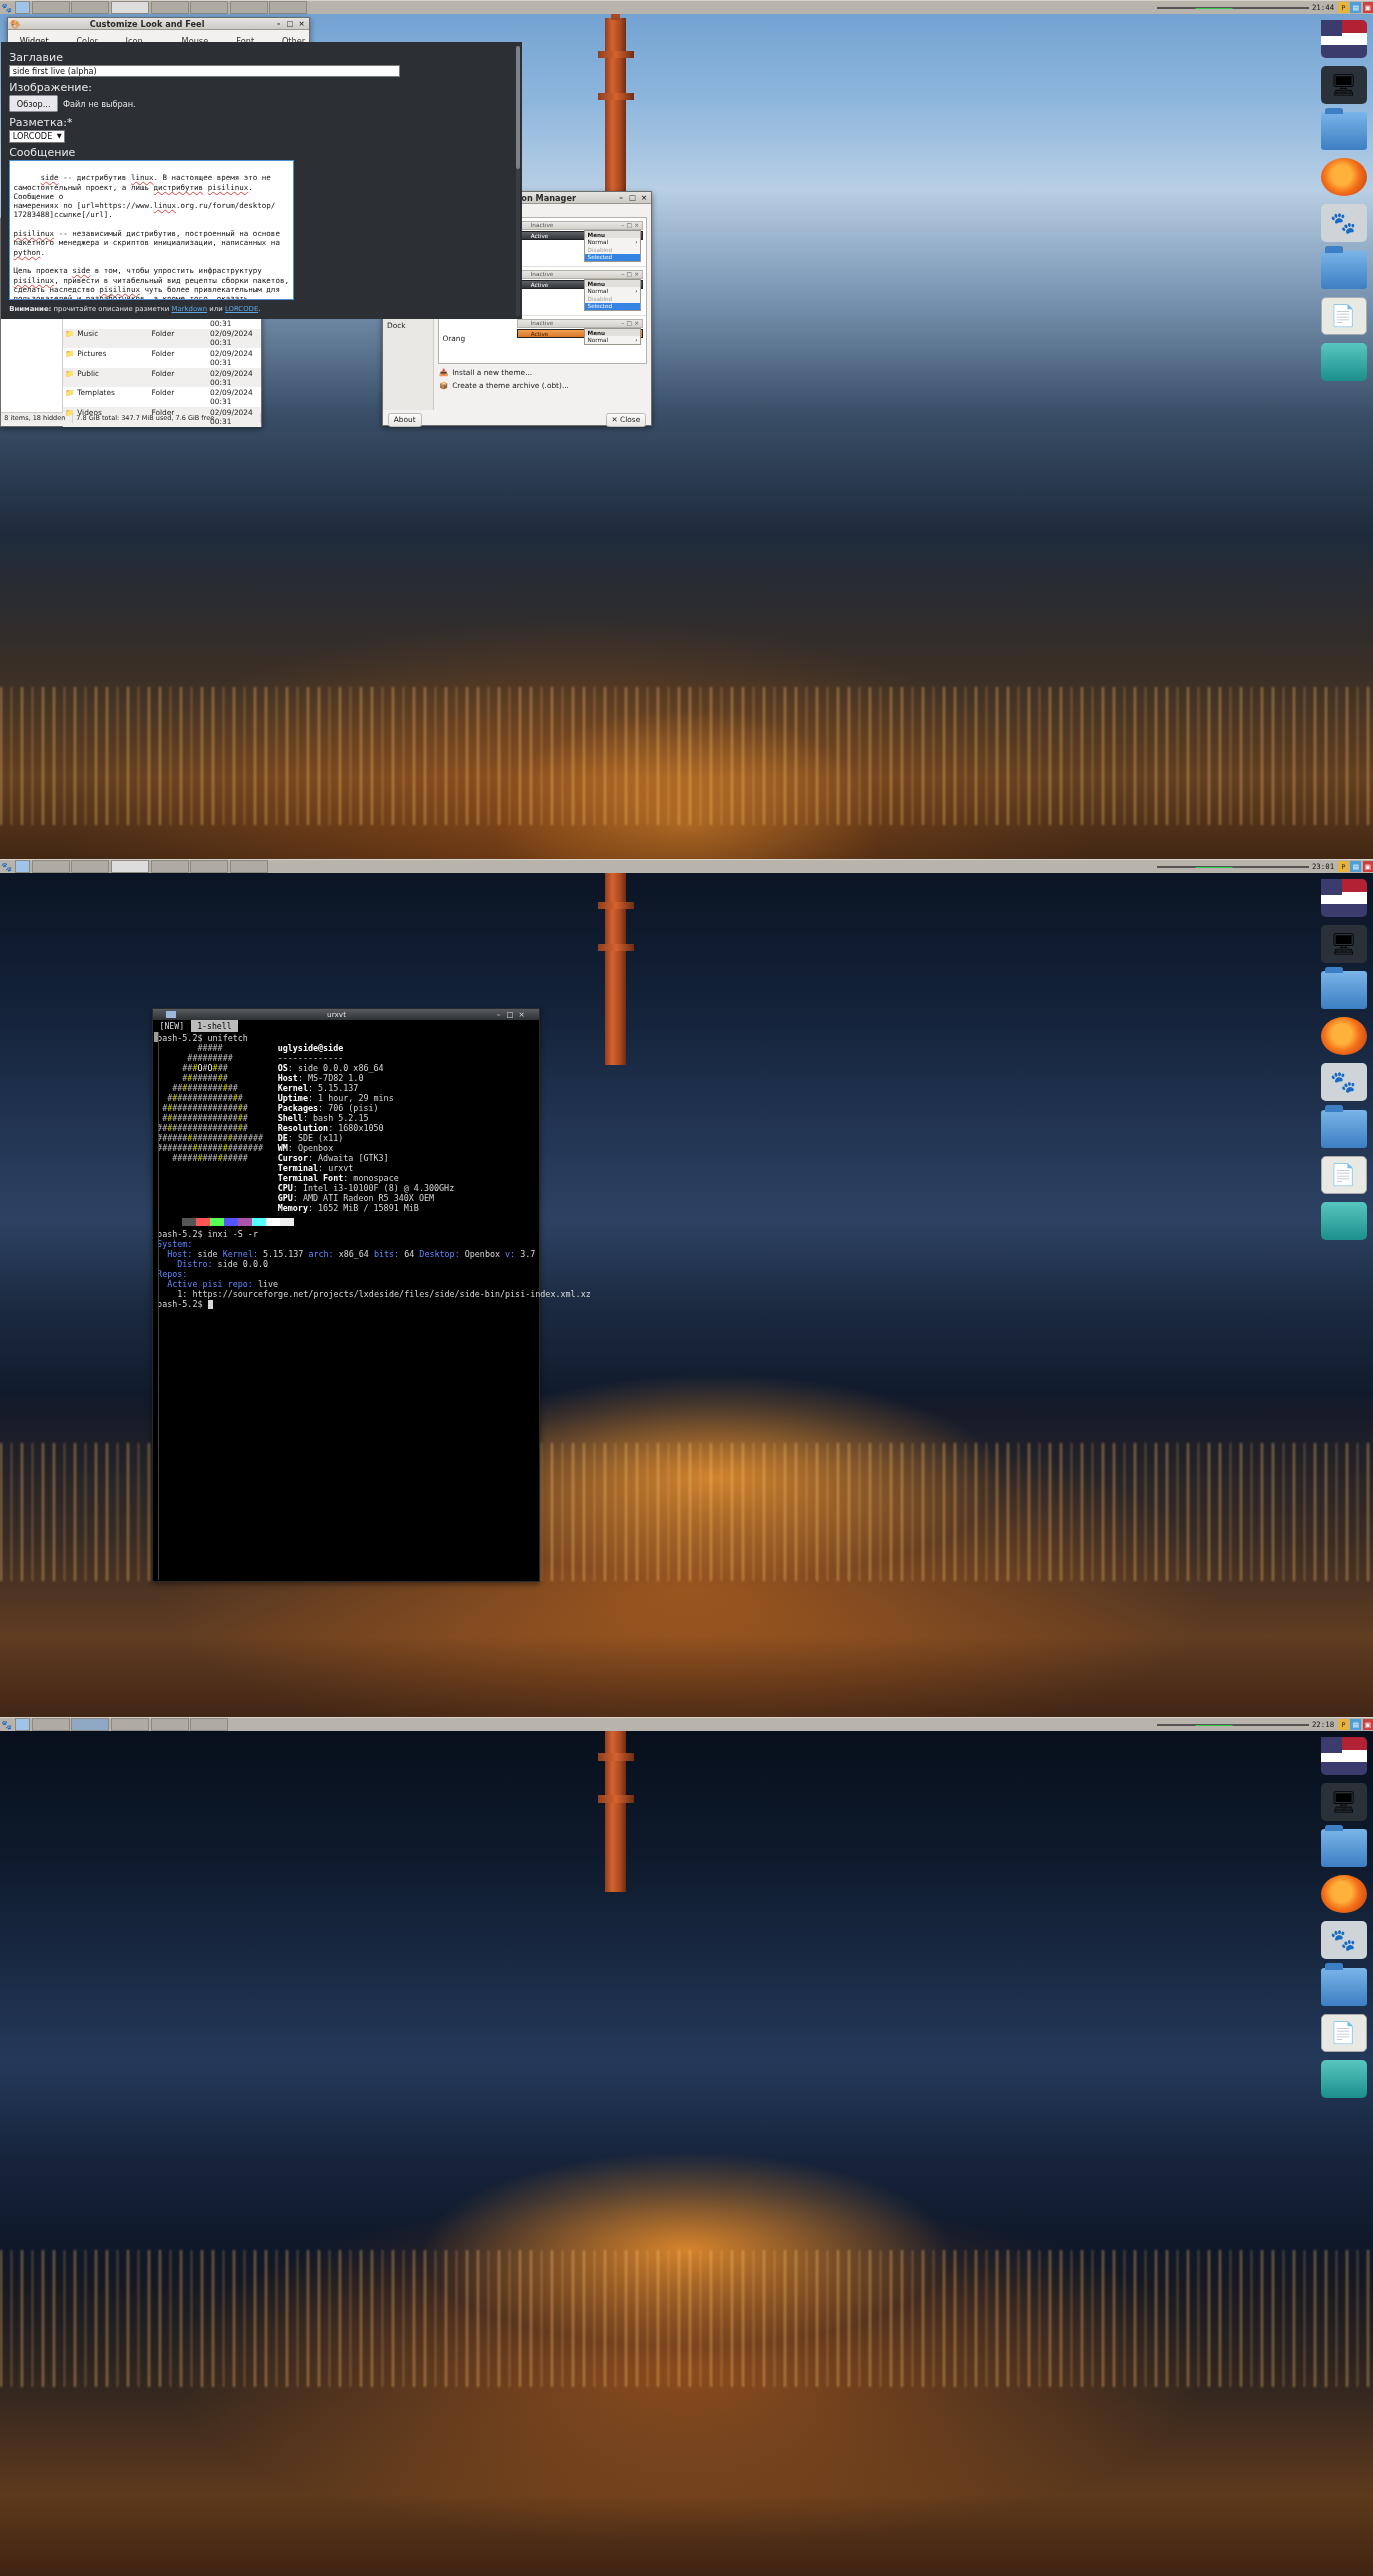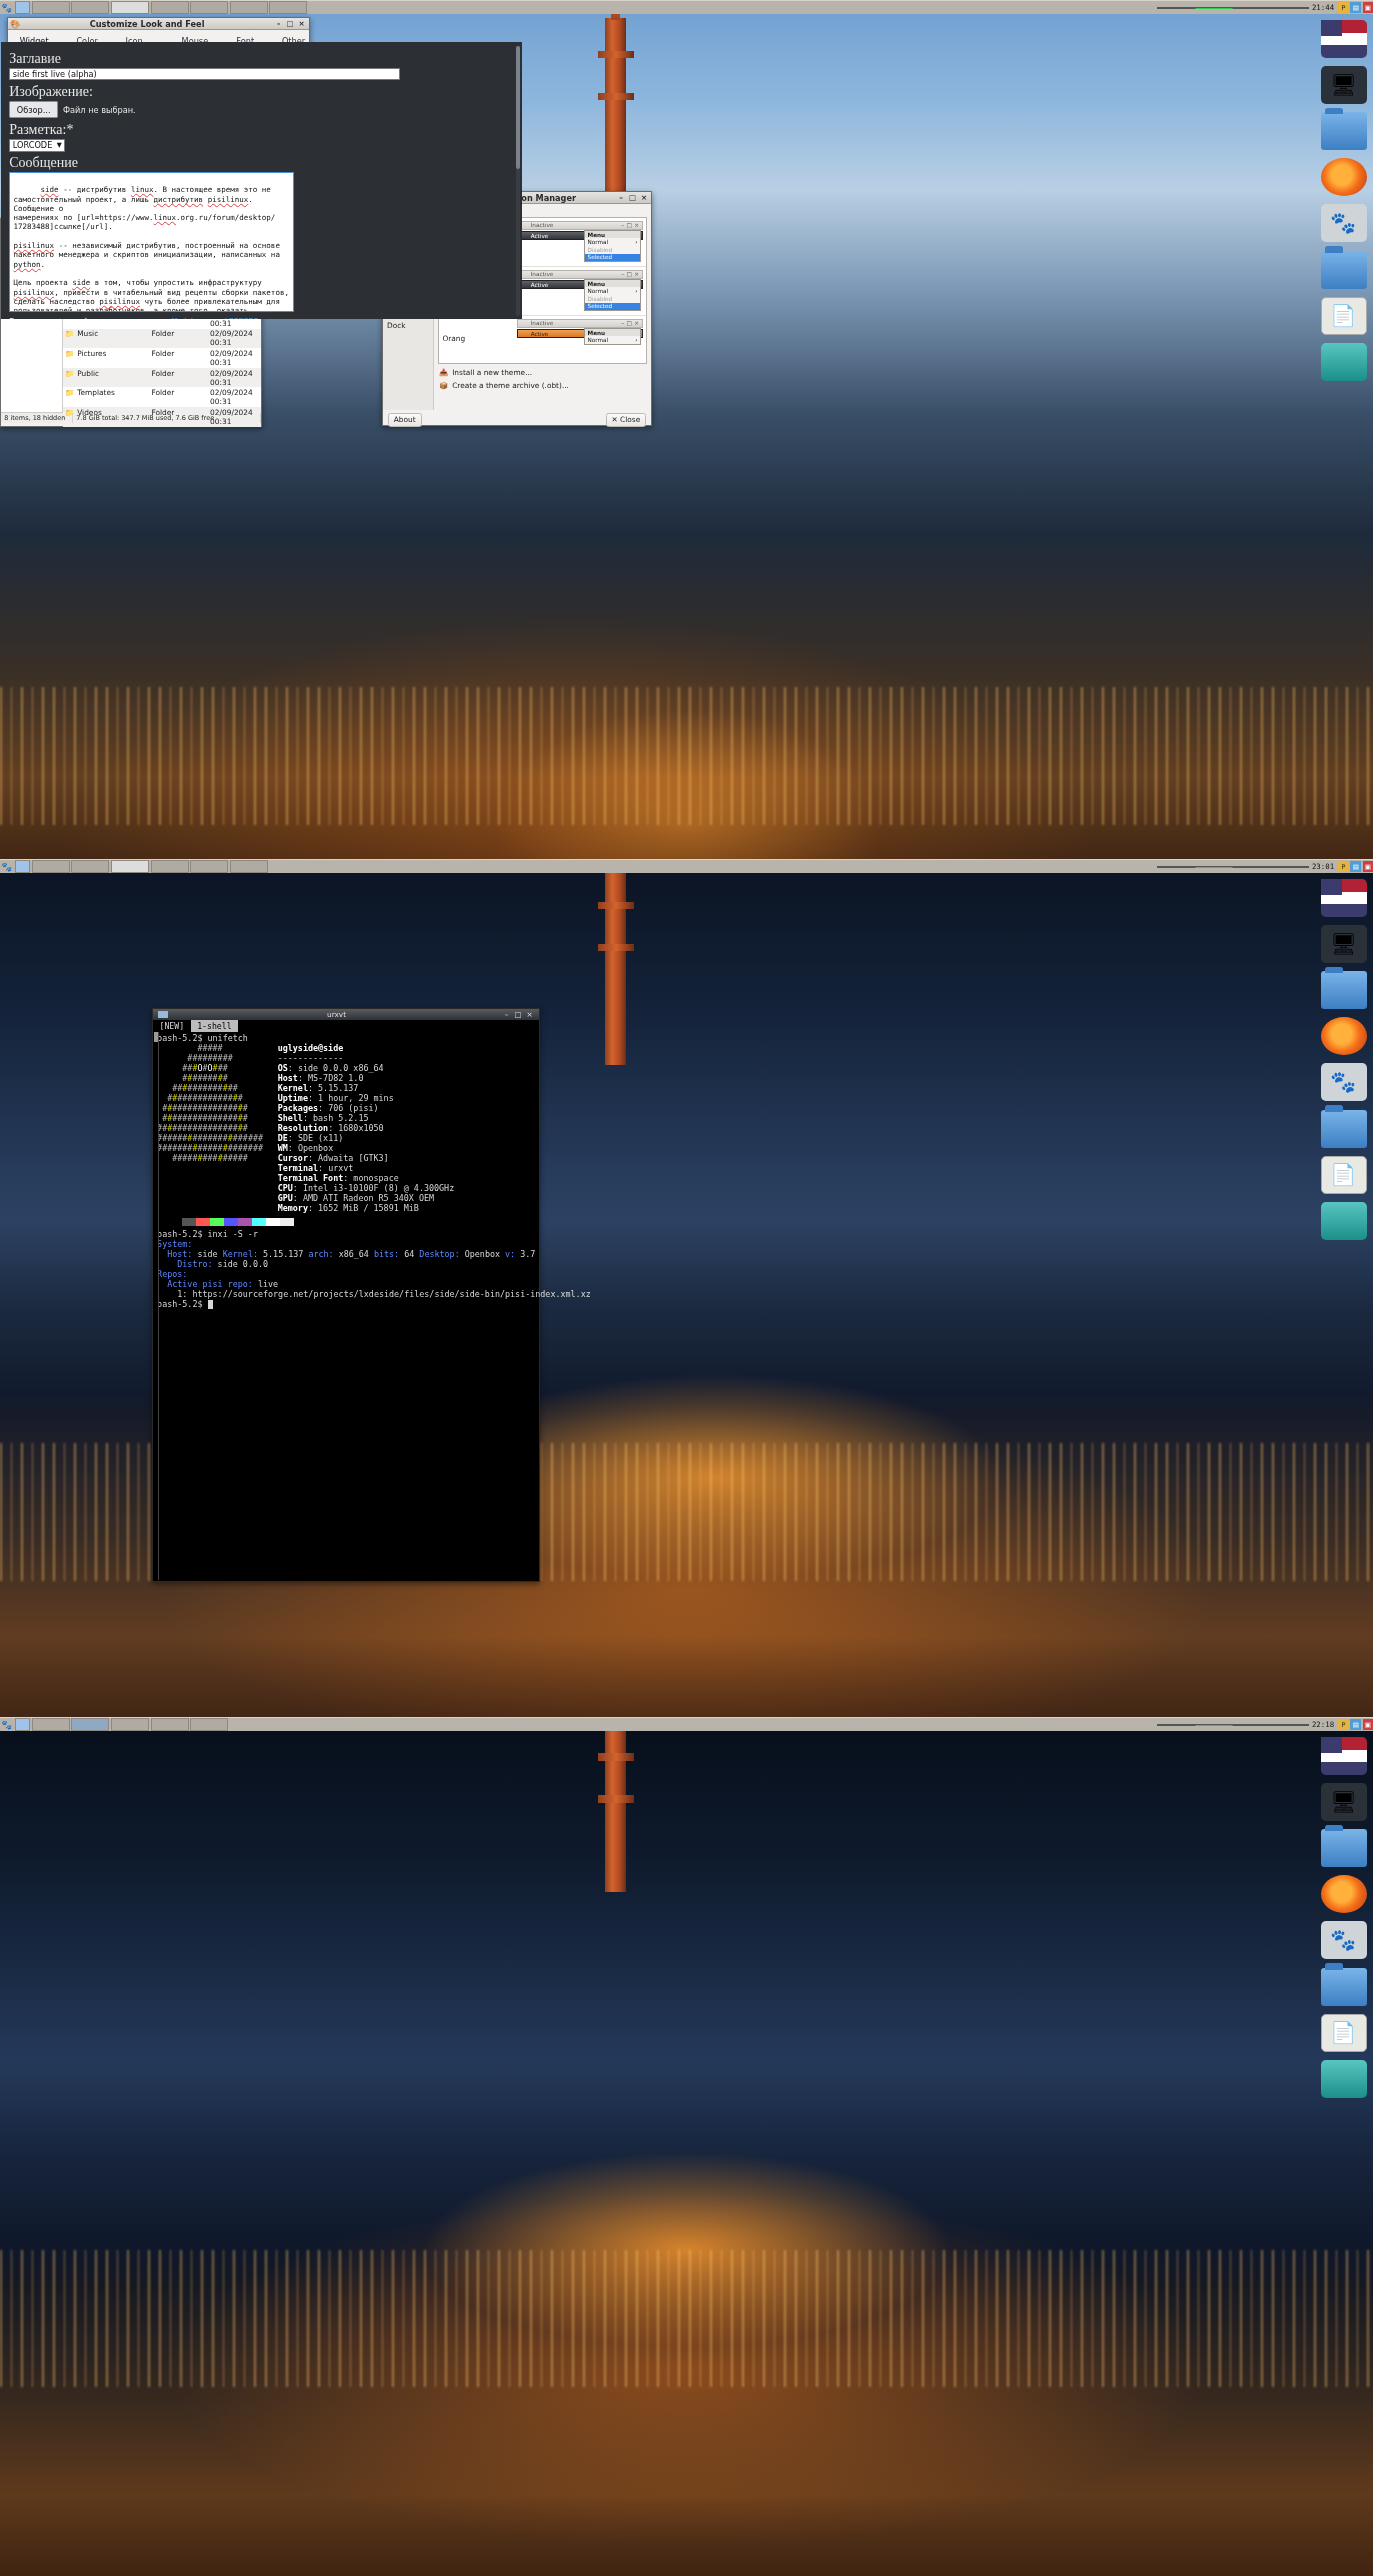--- a/index.html
+++ b/index.html
@@ -188,21 +188,21 @@
   .ob-menu .mi { padding:0.8px 2.5px; display:flex; justify-content:space-between; }
   .ob-menu .mi.dis { color:#a6a29c; }
   .ob-menu .mi.sel { background:#3584e4; color:#fff; }
   .ob-actions { font-size:7.4px; padding:2.5px 1.6px; }
   .ob-actions div { padding:1.6px 0; display:flex; gap:3.3px; align-items:center; }
   .ob-foot { display:flex; justify-content:space-between; padding:2.5px 4.9px; }
 
   
   #urxvt { left:152px; top:1008px; width:388px; height:574px; background:#000; border:0.8px solid #2a2a2a; }
   .rx-title { height:11.4px; background:linear-gradient(180deg,#585c60,#2e3236); display:flex; align-items:center;
-              padding:0 5px; color:#dcdcdc; font-size:7.4px; }
+              padding:0 13px; color:#dcdcdc; font-size:7.4px; }
   .rx-tabs { display:flex; font-size:8.2px; font-family:"DejaVu Sans Mono",monospace; }
   .rx-tab { padding:0.8px 6.5px; color:#d8d8d8; background:#000; }
   .rx-tab.sel { background:#bcbcbc; color:#000; }
   .rx-body { font-family:"DejaVu Sans Mono",monospace; font-size:8.4px; line-height:10px;
              color:#d8d8d8; padding:0.8px 0 0 4.1px; white-space:pre; }
   .rx-scroll { position:absolute; left:0.8px; top:23px; bottom:0.8px; width:5.7px; background:#000;
                border-right:0.8px solid #444; }
   .rx-scroll i { display:block; position:absolute; top:0; left:0; right:0; height:9.8px;
                  background:#9a9a9a; }
   .fetch { display:flex; }
@@ -225,21 +225,21 @@
   .ff-tab.sel { background:#fff; box-shadow:0 0 0 0.8px #d7d7db; }
   .ff-tab .lbl { overflow:hidden; white-space:nowrap; text-overflow:clip; }
   .ff-x { font-size:7.4px; color:#555; }
   .ff-nav { display:flex; align-items:center; gap:6.5px; height:21px; padding:0 6.5px; background:#f9f9fb;
             border-bottom:0.8px solid #dcdce0; }
   .ff-icn { font-size:9.8px; color:#4a4a52; }
   .ff-url { flex:1; height:14px; background:#ececf0; border-radius:7.4px; display:flex; align-items:center;
             gap:4.1px; padding:0 6.5px; font-size:7.4px; color:#5b5b66; }
   .ff-page { background:#2c2f33; height:277px; padding:4.9px 8.2px; color:#e6e6e6; font-size:8.2px; overflow:hidden;
              position:relative;}
-  .lbl-ru { font-size:14px; margin:3.3px 0 1.6px;font-family:Liberation Serif, serif; }
+  .lbl-ru { font-size:11px; margin:3.3px 0 1.6px; }
   .inp { background:#fff; border:0.8px solid #7a7a7a; height:12.3px; font-size:8.2px; color:#111; padding:0 2.5px;
          display:flex; align-items:center; }
   .ta { background:#fff; border:1.6px solid #4a90d9; color:#111; font-family:"DejaVu Sans Mono",monospace;
         font-size:7.5px; line-height:9.3px; padding:2.5px 3.3px; white-space:pre-wrap; overflow:hidden; position:relative;}
   .ta u { text-decoration:underline wavy #e04040; text-decoration-skip-ink:none; }
   .btn-ru { background:#e8e8ec; border:0.8px solid #8d8d95; font-size:8.2px; padding:2.5px 6.5px; color:#111;
             border-radius:1.6px; }
   .lnk { color:#5fa8e8; text-decoration:underline; }
   .ff-scroll { position:absolute; right:1.6px; top:3.3px; width:4.9px; height:270px; background:#3a3d42; border-radius:2.5px;}
   .ff-scroll i { position:absolute; top:0; left:0; right:0; height:123px; background:#7d828a; border-radius:2.5px;}

